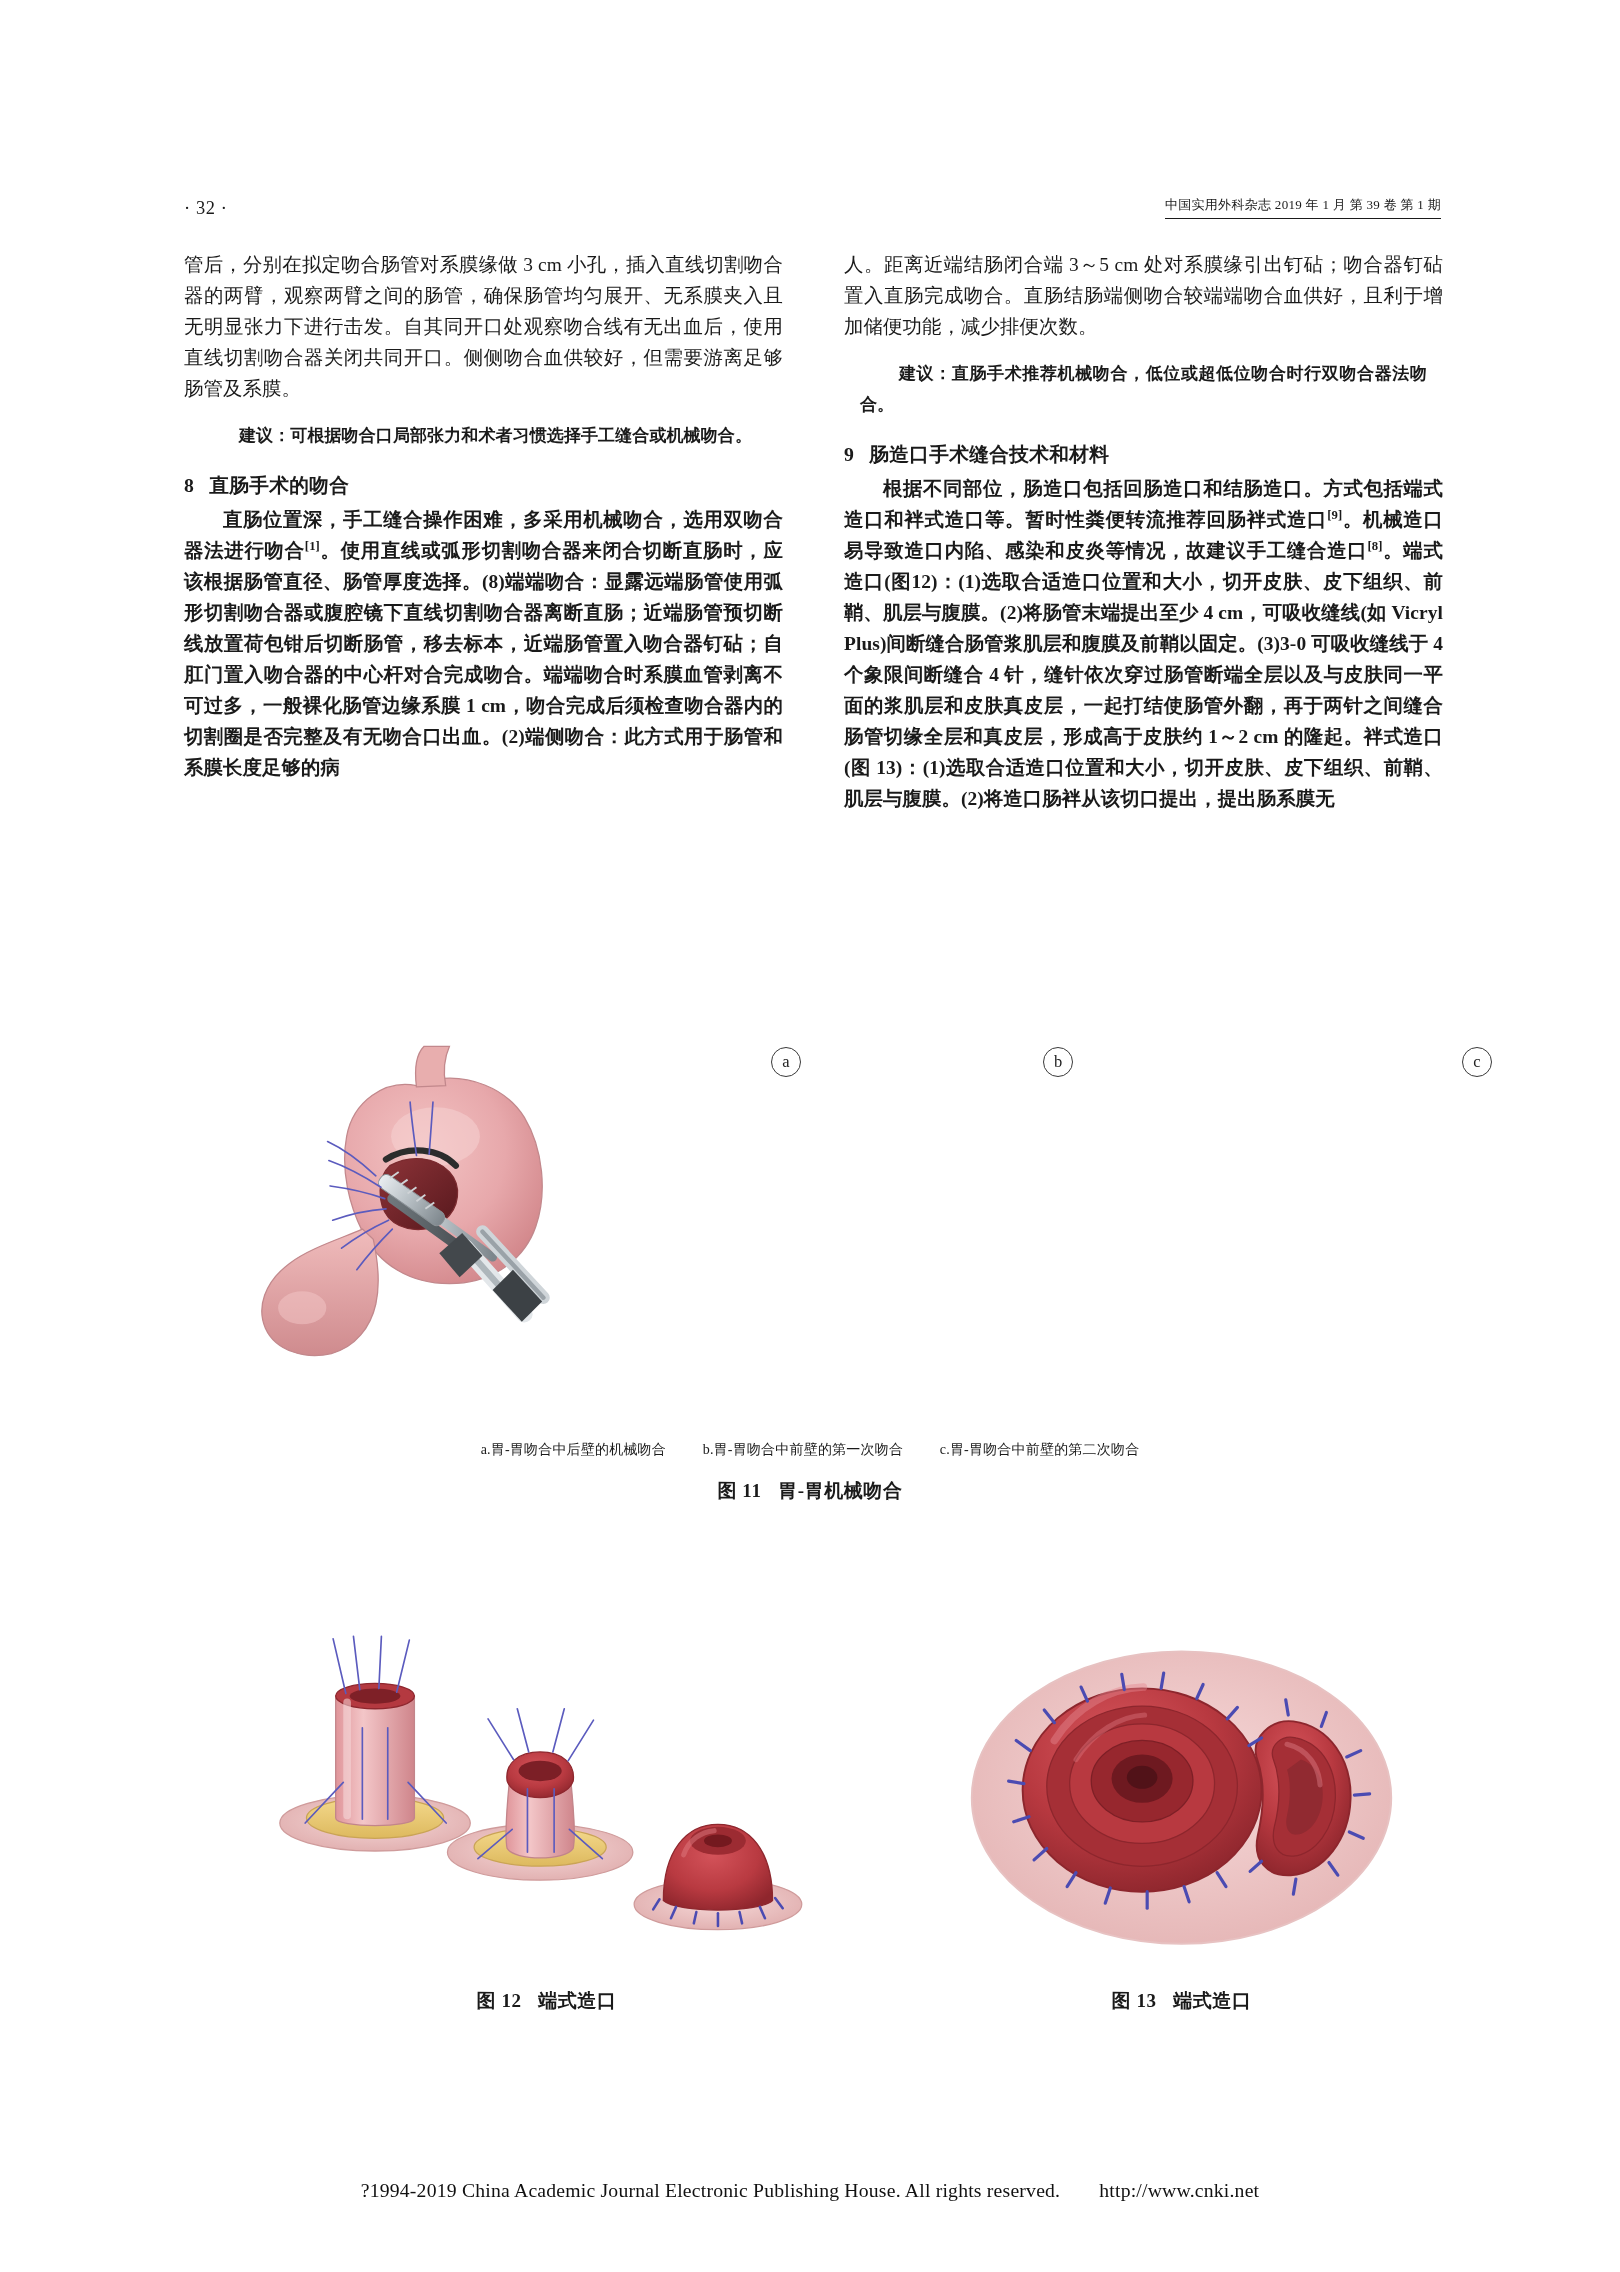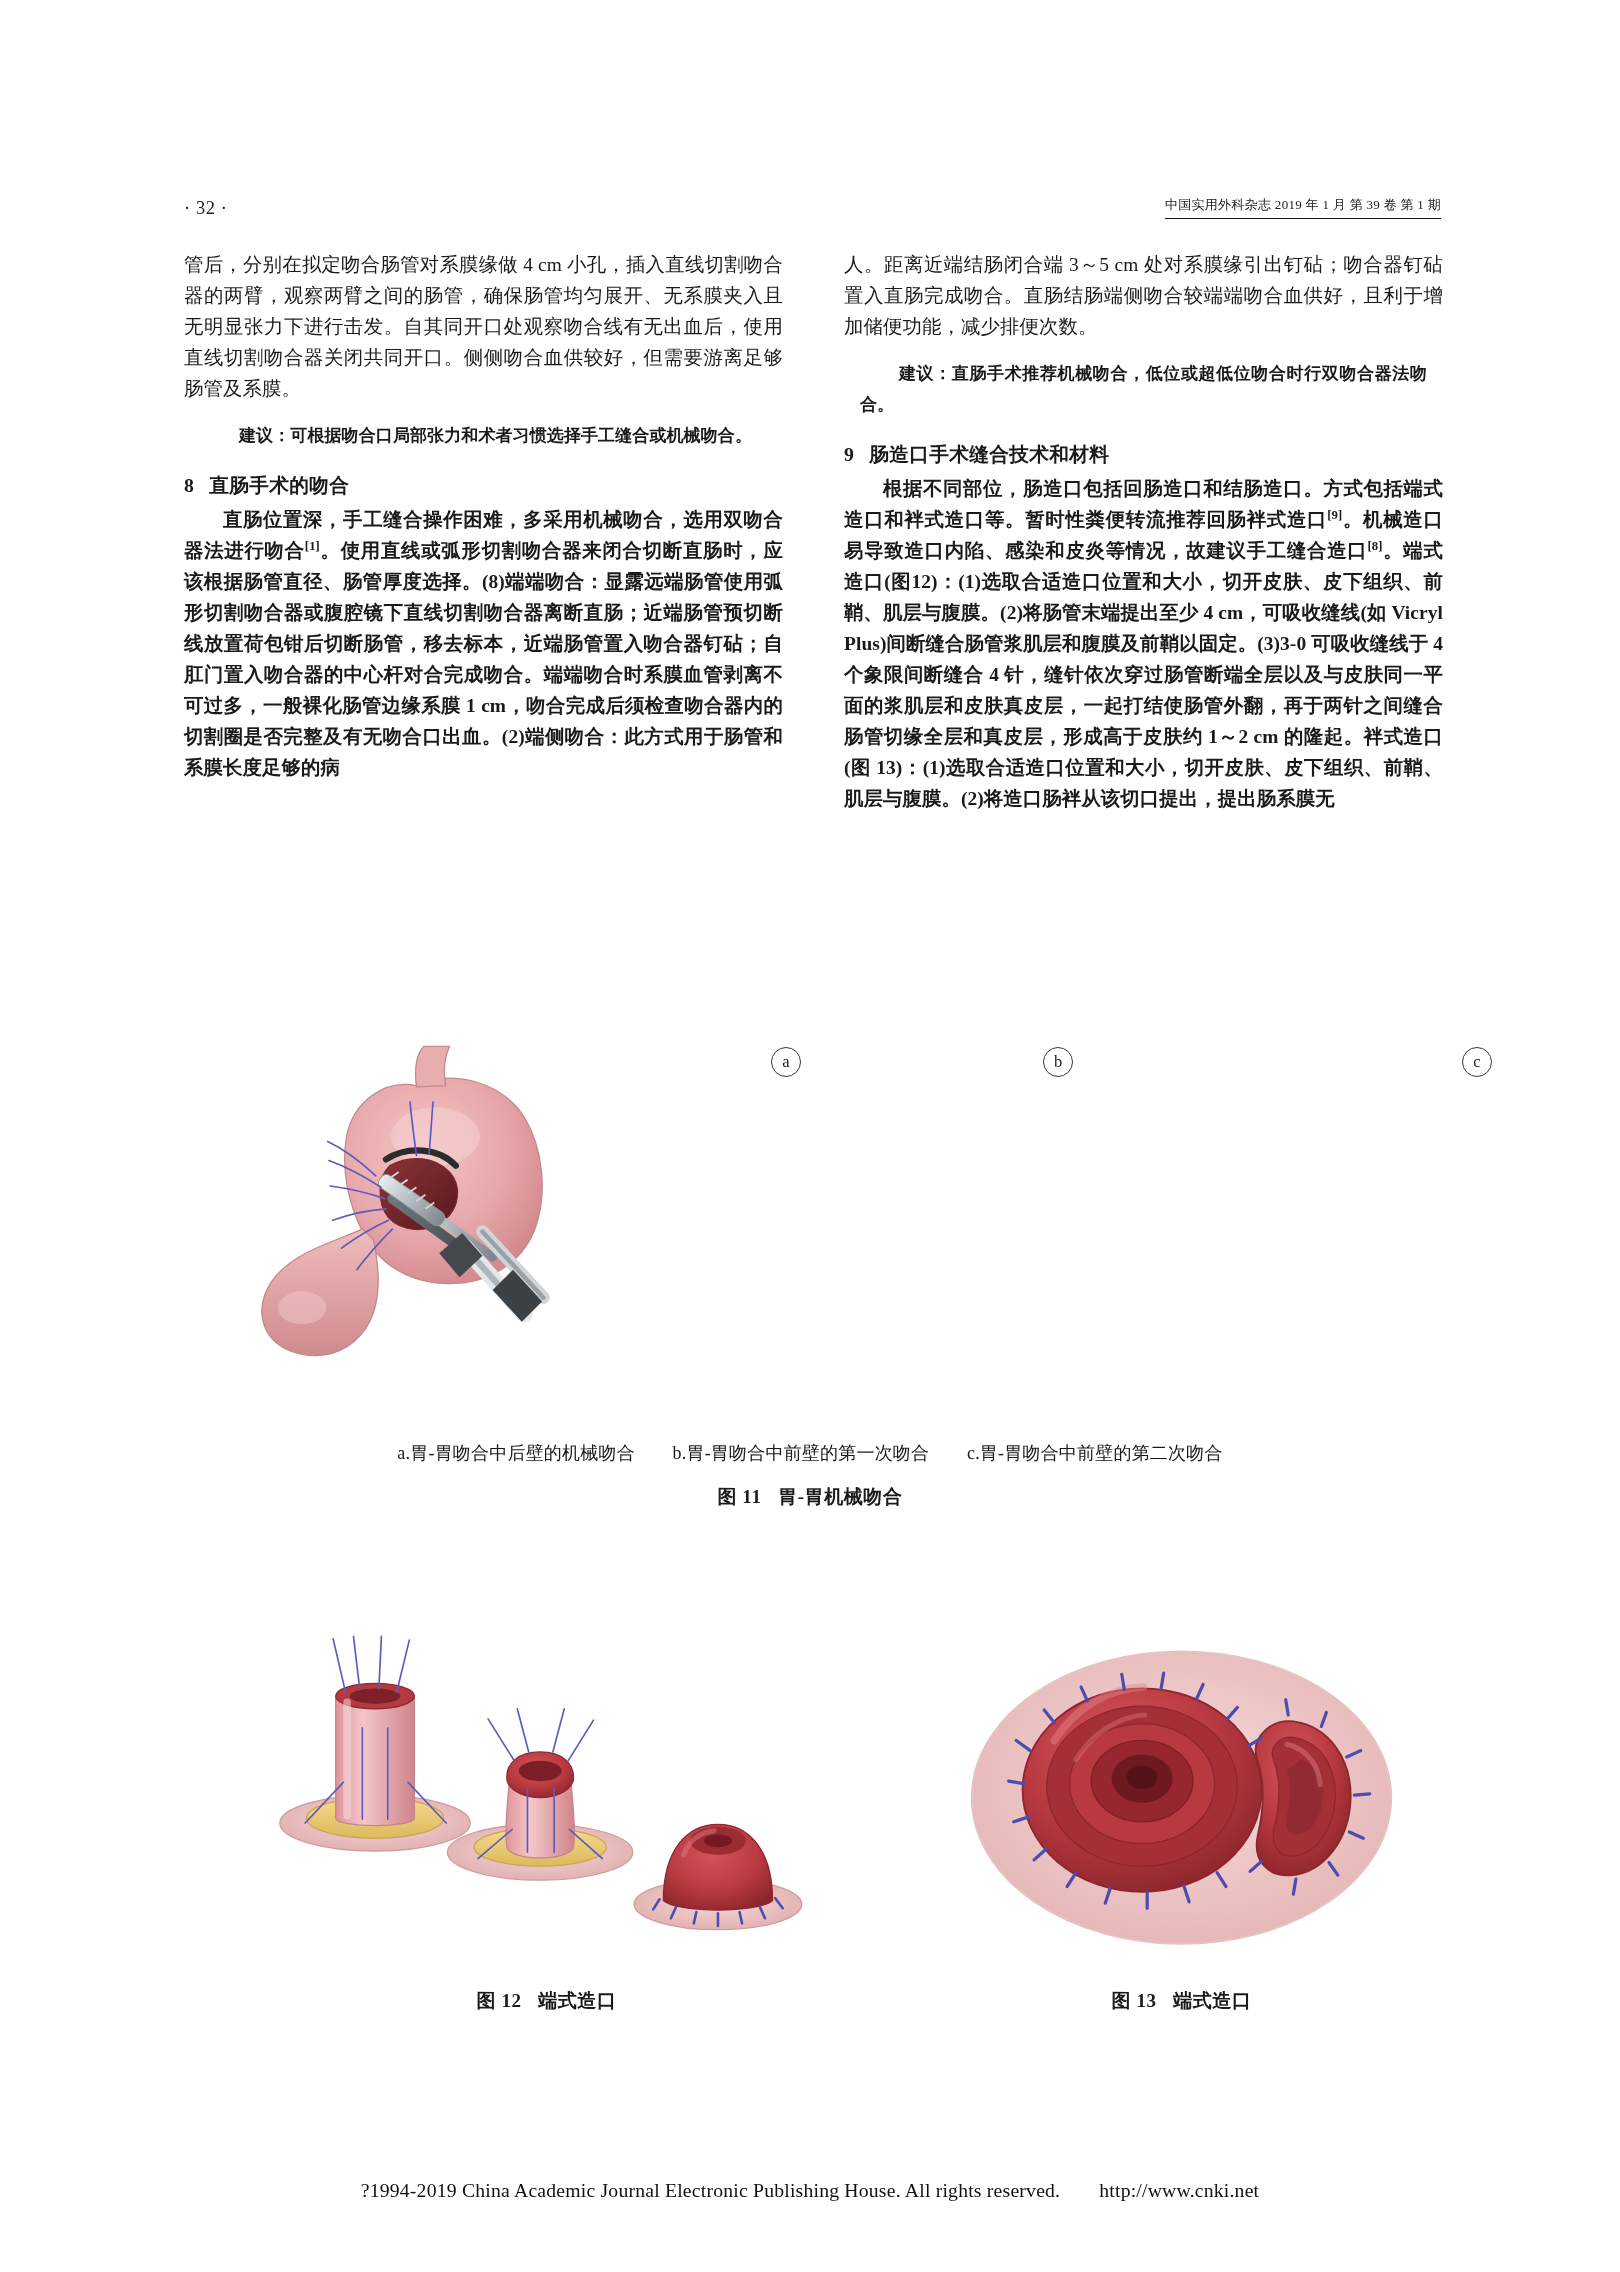--- a/index.html
+++ b/index.html
@@ -100,21 +100,21 @@
     text-align: center;
   }
   #fig11-block { top: 1041px; }
   #fig12-13-block { top: 1626px; }
 
   .fig-art {
     position: relative;
     margin: 0 auto;
   }
   .fig-caption-sub {
-    font-size: 18px;
+    font-size: 14px;
     letter-spacing: 0.2px;
     margin-top: 6.3px;
   }
   .fig-caption-sub span { margin: 0 16.5px; }
   .fig-caption-main {
     font-size: 19px;
     font-weight: bold;
     margin-top: 19px;
     letter-spacing: 0.6px;
   }
@@ -158,21 +158,21 @@
 <div class="page">
 
   <div class="header">
     <div class="folio">· 32 ·</div>
     <div class="journal-line">中国实用外科杂志  2019 年 1 月  第 39 卷  第 1 期</div>
   </div>
 
   <div class="columns">
 
     <div class="col">
-      <p class="para">管后，分别在拟定吻合肠管对系膜缘做 4 cm 小孔，插入直线切割吻合器的两臂，观察两臂之间的肠管，确保肠管均匀展开、无系膜夹入且无明显张力下进行击发。自其同开口处观察吻合线有无出血后，使用直线切割吻合器关闭共同开口。侧侧吻合血供较好，但需要游离足够肠管及系膜。</p>
+      <p class="para">管后，分别在拟定吻合肠管对系膜缘做 3 cm 小孔，插入直线切割吻合器的两臂，观察两臂之间的肠管，确保肠管均匀展开、无系膜夹入且无明显张力下进行击发。自其同开口处观察吻合线有无出血后，使用直线切割吻合器关闭共同开口。侧侧吻合血供较好，但需要游离足够肠管及系膜。</p>
       <p class="advice">建议：可根据吻合口局部张力和术者习惯选择手工缝合或机械吻合。</p>
 
       <h2 class="section">
         <span class="num">8</span><span>直肠手术的吻合</span>
       </h2>
 
       <p class="para indent"><span>直肠位置深，手工缝合操作困难，多采用机械吻合，选用双吻合器法进行吻合</span><sup class="ref">[1]</sup><span>。使用直线或弧形切割吻合器来闭合切断直肠时，应该根据肠管直径、肠管厚度选择。(8)端端吻合：显露远端肠管使用弧形切割吻合器或腹腔镜下直线切割吻合器离断直肠；近端肠管预切断线放置荷包钳后切断肠管，移去标本，近端肠管置入吻合器钉砧；自肛门置入吻合器的中心杆对合完成吻合。端端吻合时系膜血管剥离不可过多，一般裸化肠管边缘系膜 1 cm，吻合完成后须检查吻合器内的切割圈是否完整及有无吻合口出血。(2)端侧吻合：此方式用于肠管和系膜长度足够的病</span></p>
     </div>
 
     <div class="col">

